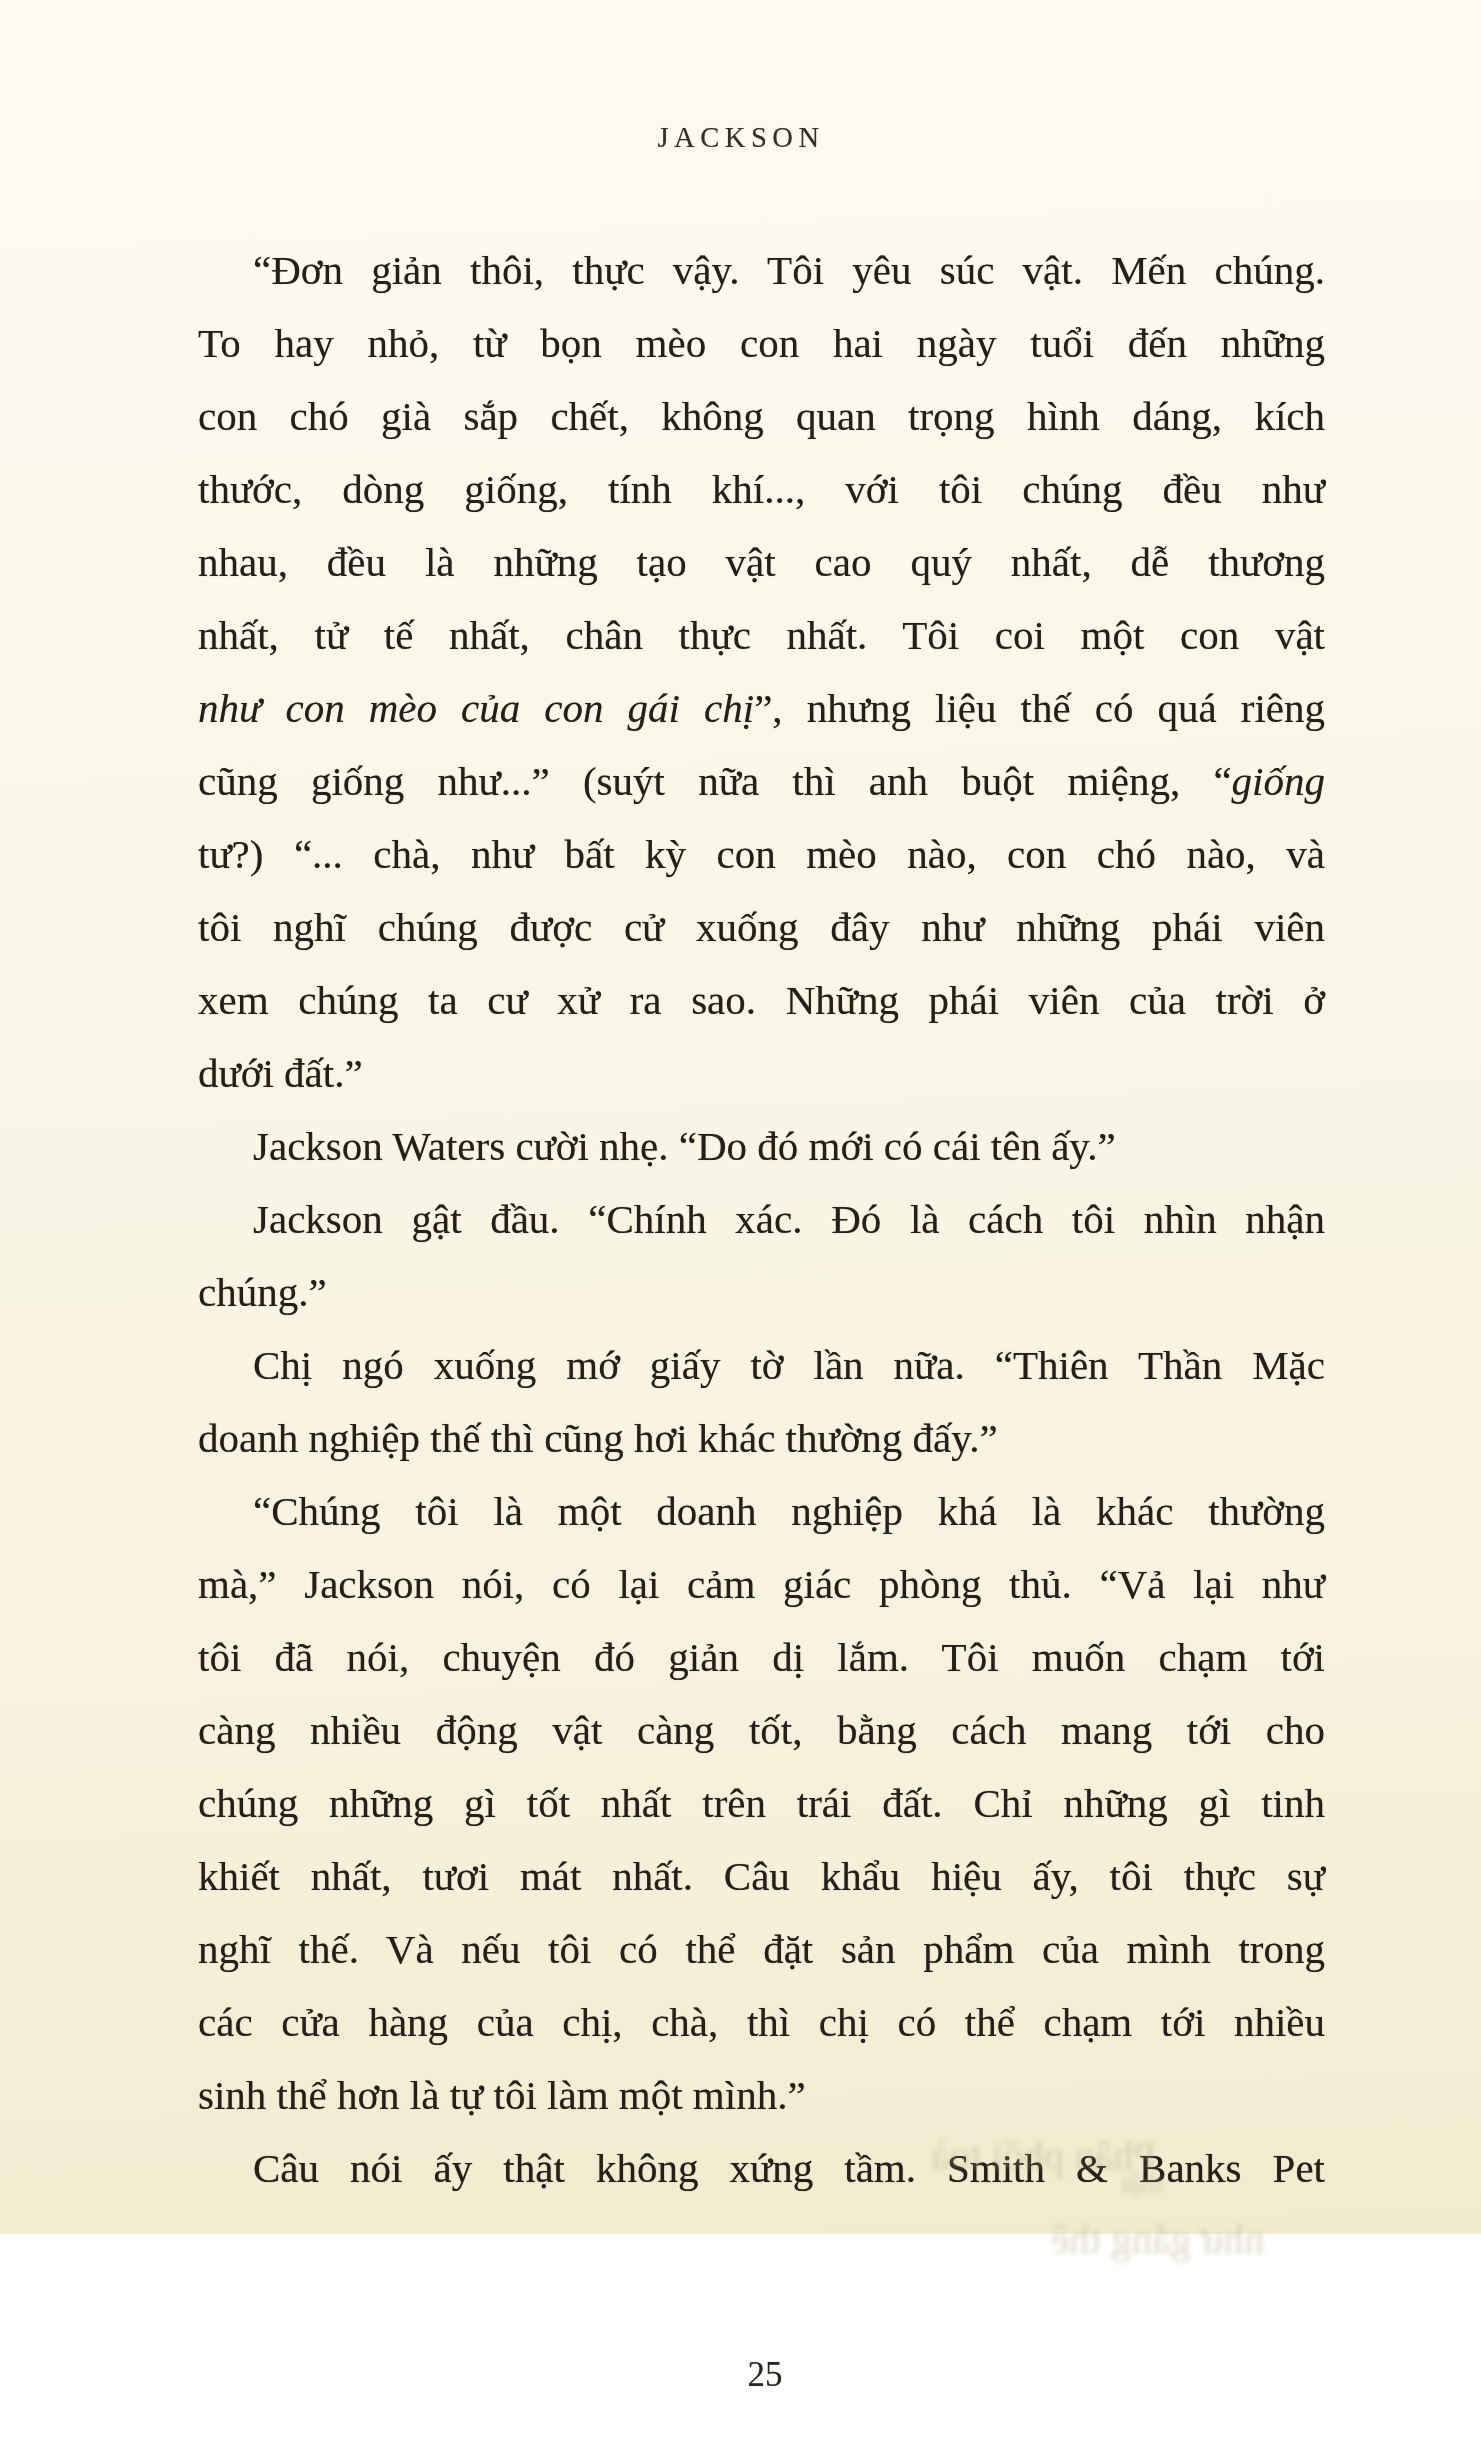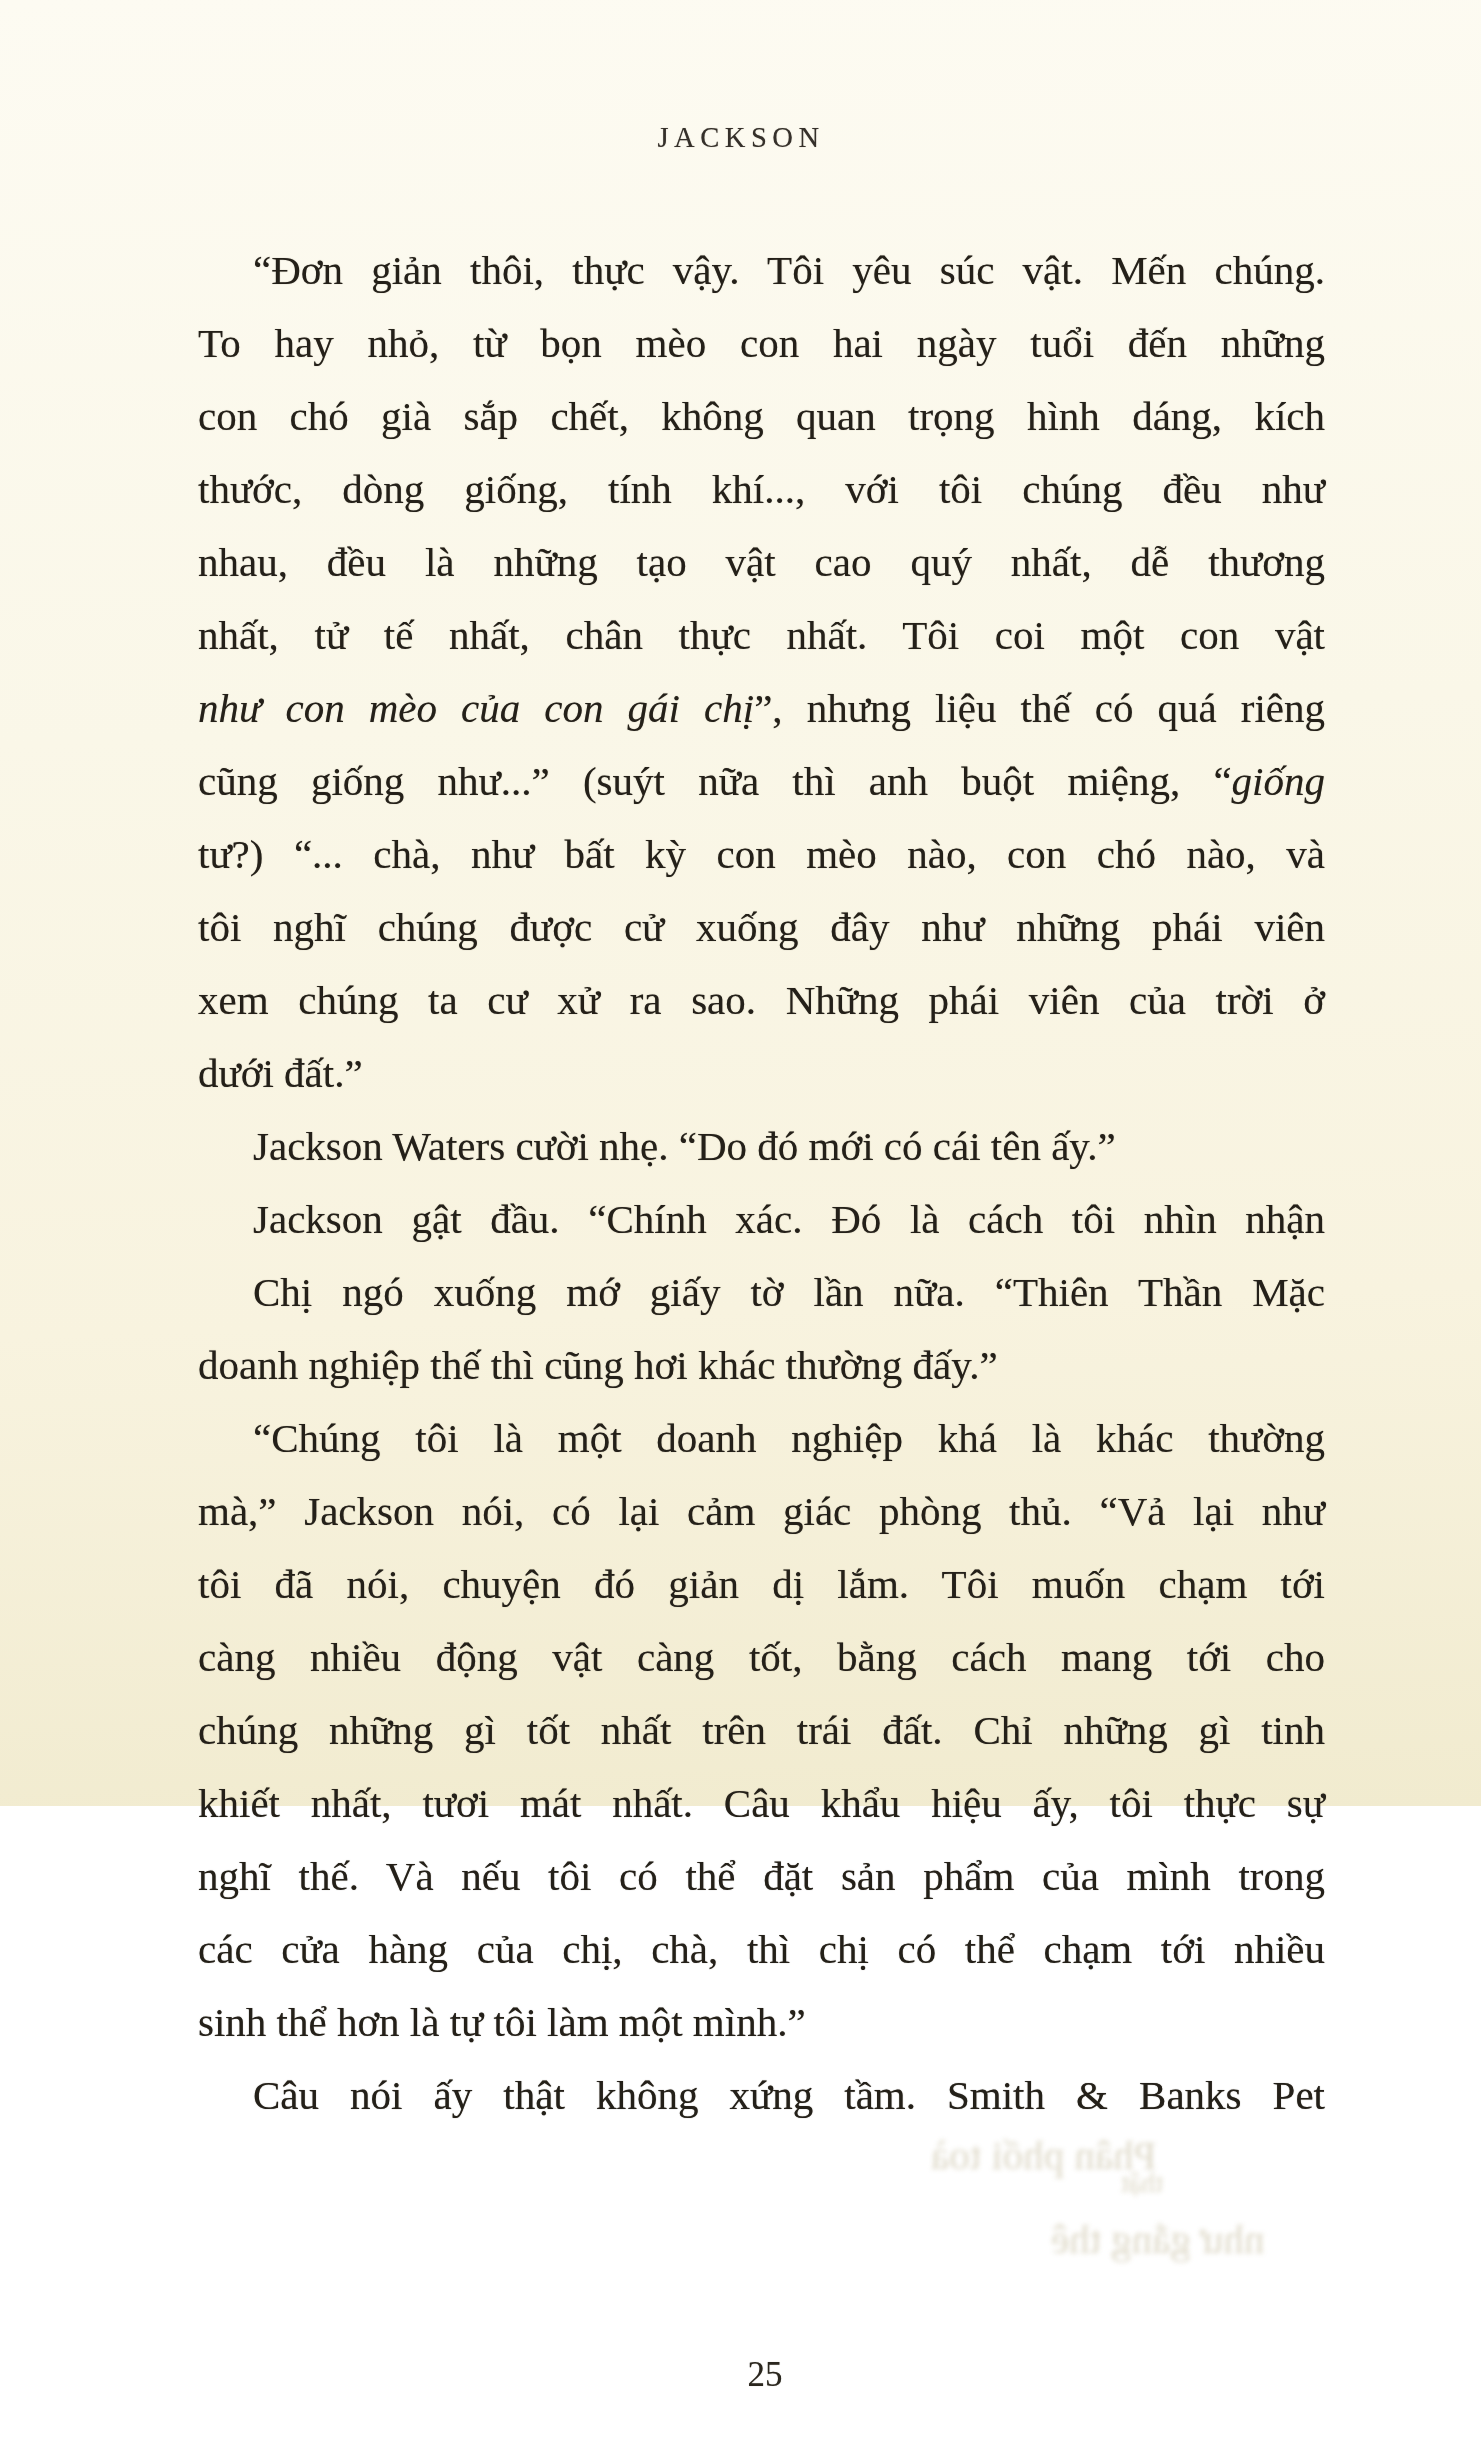--- a/index.html
+++ b/index.html
@@ -3,21 +3,21 @@
 <meta charset="utf-8">
 <style>
   html, body { margin: 0; padding: 0; }
   body {
     width: 1482px; height: 2462px;
     font-family: "Liberation Serif", "DejaVu Serif", serif;
     overflow: hidden;
   }
   .page {
     position: relative;
-    width: 1482px; height: 1806px;
+    width: 1482px; height: 2234px;
     background: linear-gradient(178deg, #fdfbf2 0%, #faf7e8 40%, #f8f3df 72%, #f1ebcf 100%);
     color: #242019;
   }
   .running-head {
     position: absolute;
     top: 122px; left: 0; width: 1482px;
     text-align: center;
     font-size: 28.6px;
     letter-spacing: 5.5px;
     color: #35302а;
@@ -73,20 +73,21 @@
       <div class="line"><span>nhau, đều là những tạo vật cao quý nhất, dễ thương</span></div>
       <div class="line"><span>nhất, tử tế nhất, chân thực nhất. Tôi coi một con vật</span></div>
       <div class="line"><span class="italic">như con mèo của con gái chị</span><span>”, nhưng liệu thế có quá riêng</span></div>
       <div class="line"><span>cũng giống như...” (suýt nữa thì anh buột miệng, “</span><span class="italic">giống</span></div>
       <div class="line"><span>tư?) “... chà, như bất kỳ con mèo nào, con chó nào, và</span></div>
       <div class="line"><span>tôi nghĩ chúng được cử xuống đây như những phái viên</span></div>
       <div class="line"><span>xem chúng ta cư xử ra sao. Những phái viên của trời ở</span></div>
       <div class="line last"><span>dưới đất.”</span></div>
       <div class="line indent last"><span>Jackson Waters cười nhẹ. “Do đó mới có cái tên ấy.”</span></div>
       <div class="line indent"><span>Jackson gật đầu. “Chính xác. Đó là cách tôi nhìn nhận</span></div>
+      <div class="line last"><span>chúng.”</span></div>
       <div class="line indent"><span>Chị ngó xuống mớ giấy tờ lần nữa. “Thiên Thần Mặc</span></div>
       <div class="line last"><span>doanh nghiệp thế thì cũng hơi khác thường đấy.”</span></div>
       <div class="line indent"><span>“Chúng tôi là một doanh nghiệp khá là khác thường</span></div>
       <div class="line"><span>mà,” Jackson nói, có lại cảm giác phòng thủ. “Vả lại như</span></div>
       <div class="line"><span>tôi đã nói, chuyện đó giản dị lắm. Tôi muốn chạm tới</span></div>
       <div class="line"><span>càng nhiều động vật càng tốt, bằng cách mang tới cho</span></div>
       <div class="line"><span>chúng những gì tốt nhất trên trái đất. Chỉ những gì tinh</span></div>
       <div class="line"><span>khiết nhất, tươi mát nhất. Câu khẩu hiệu ấy, tôi thực sự</span></div>
       <div class="line"><span>nghĩ thế. Và nếu tôi có thể đặt sản phẩm của mình trong</span></div>
       <div class="line"><span>các cửa hàng của chị, chà, thì chị có thể chạm tới nhiều</span></div>

